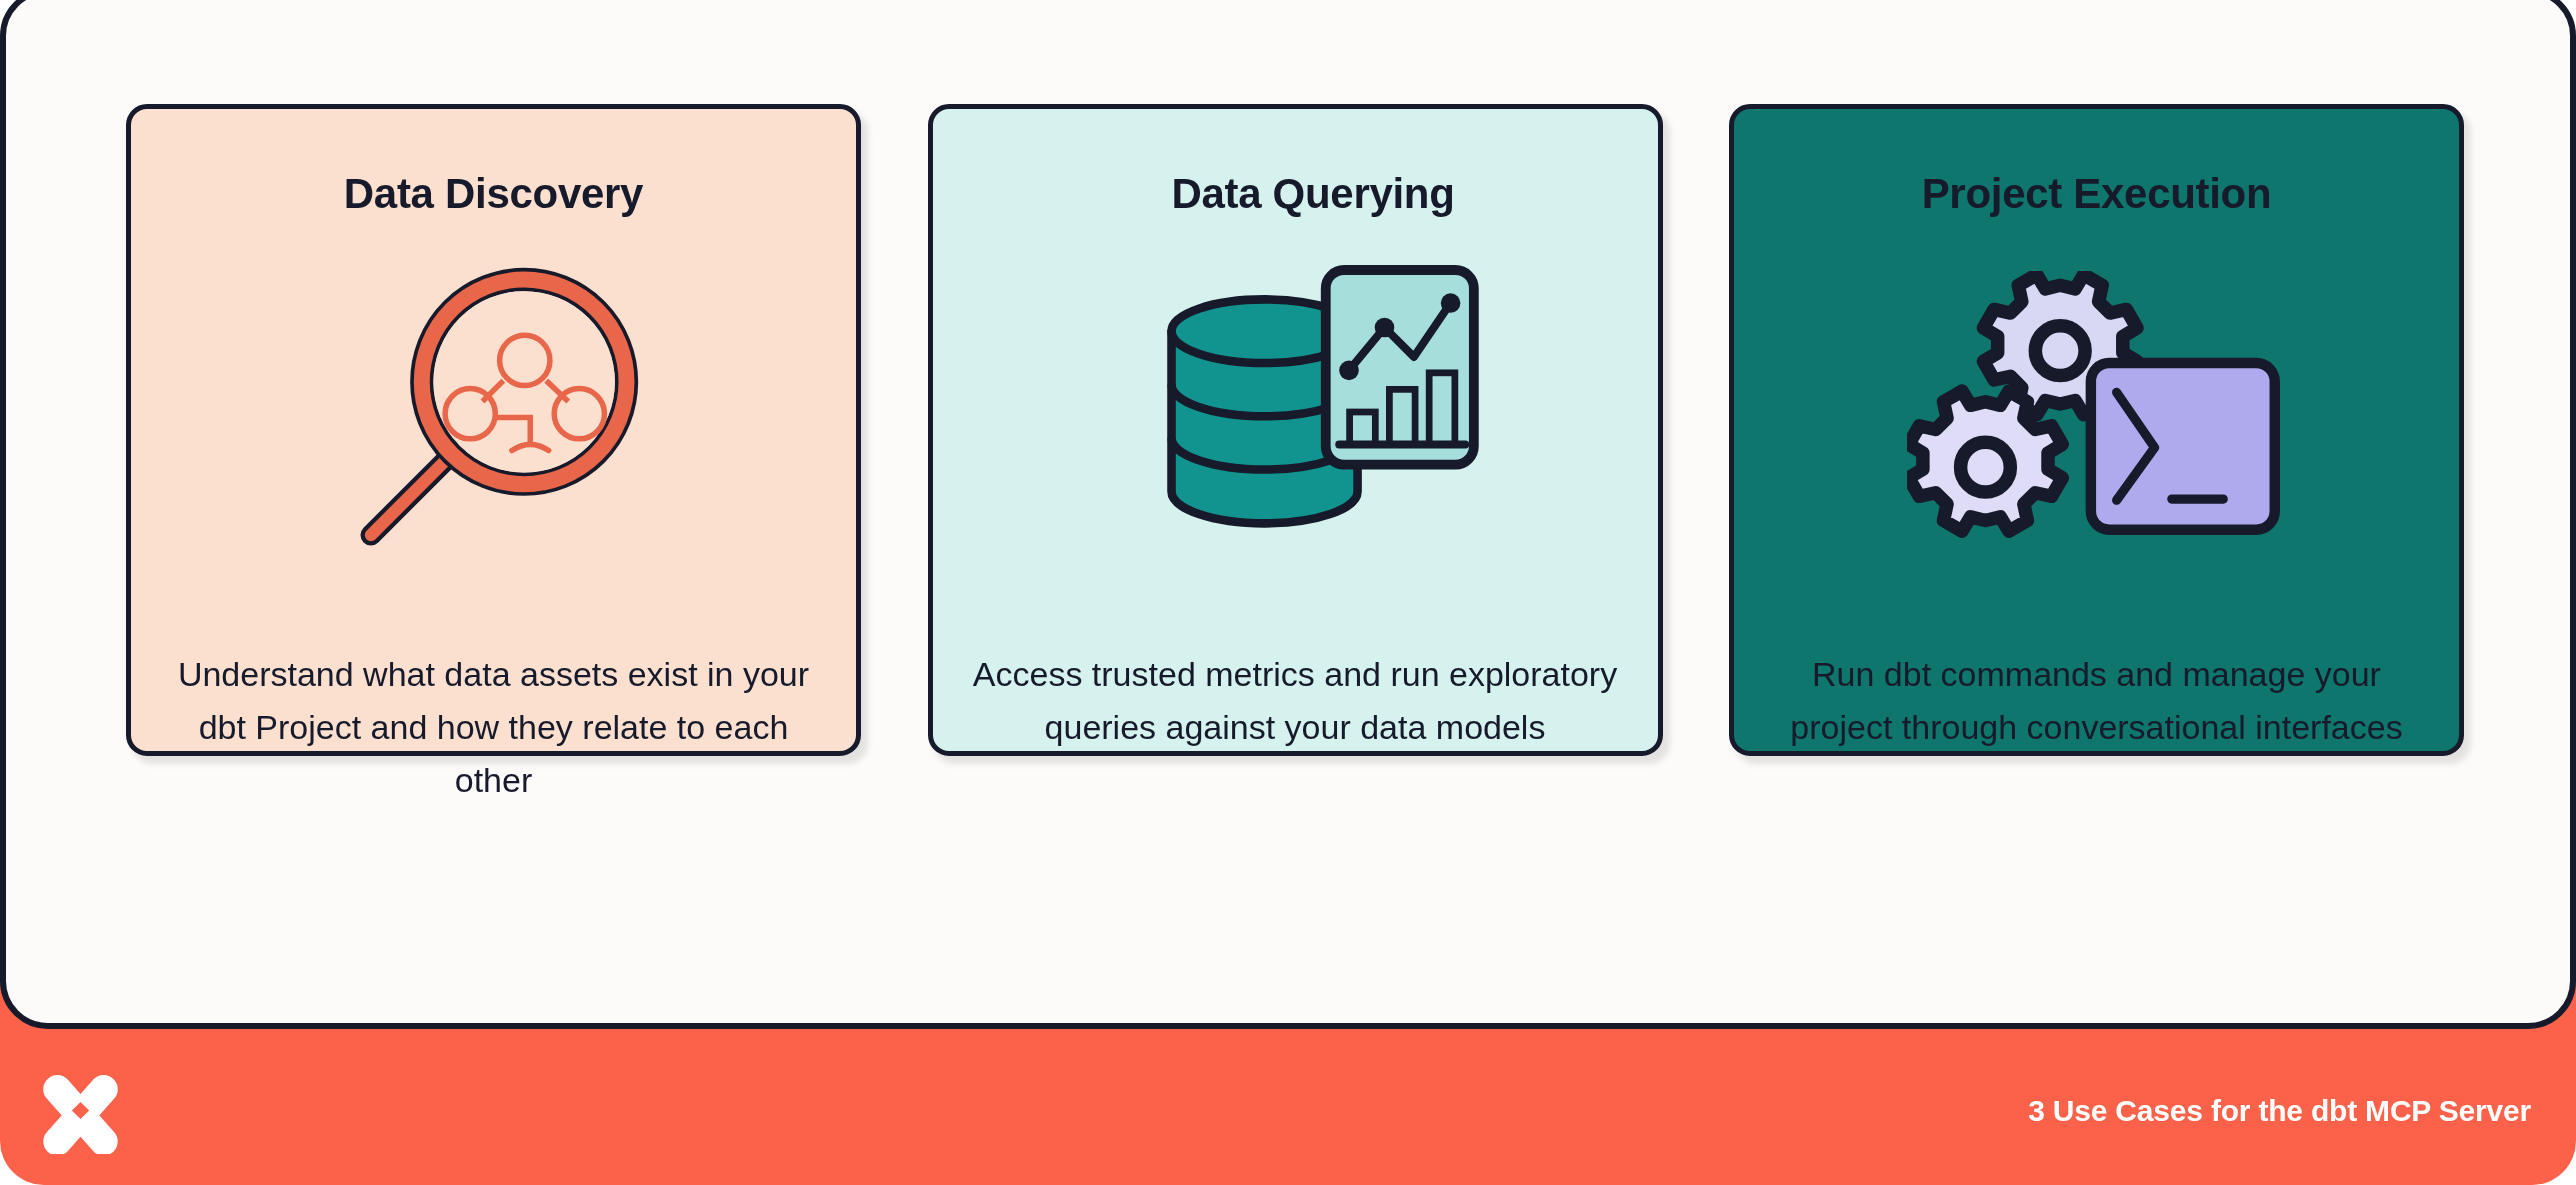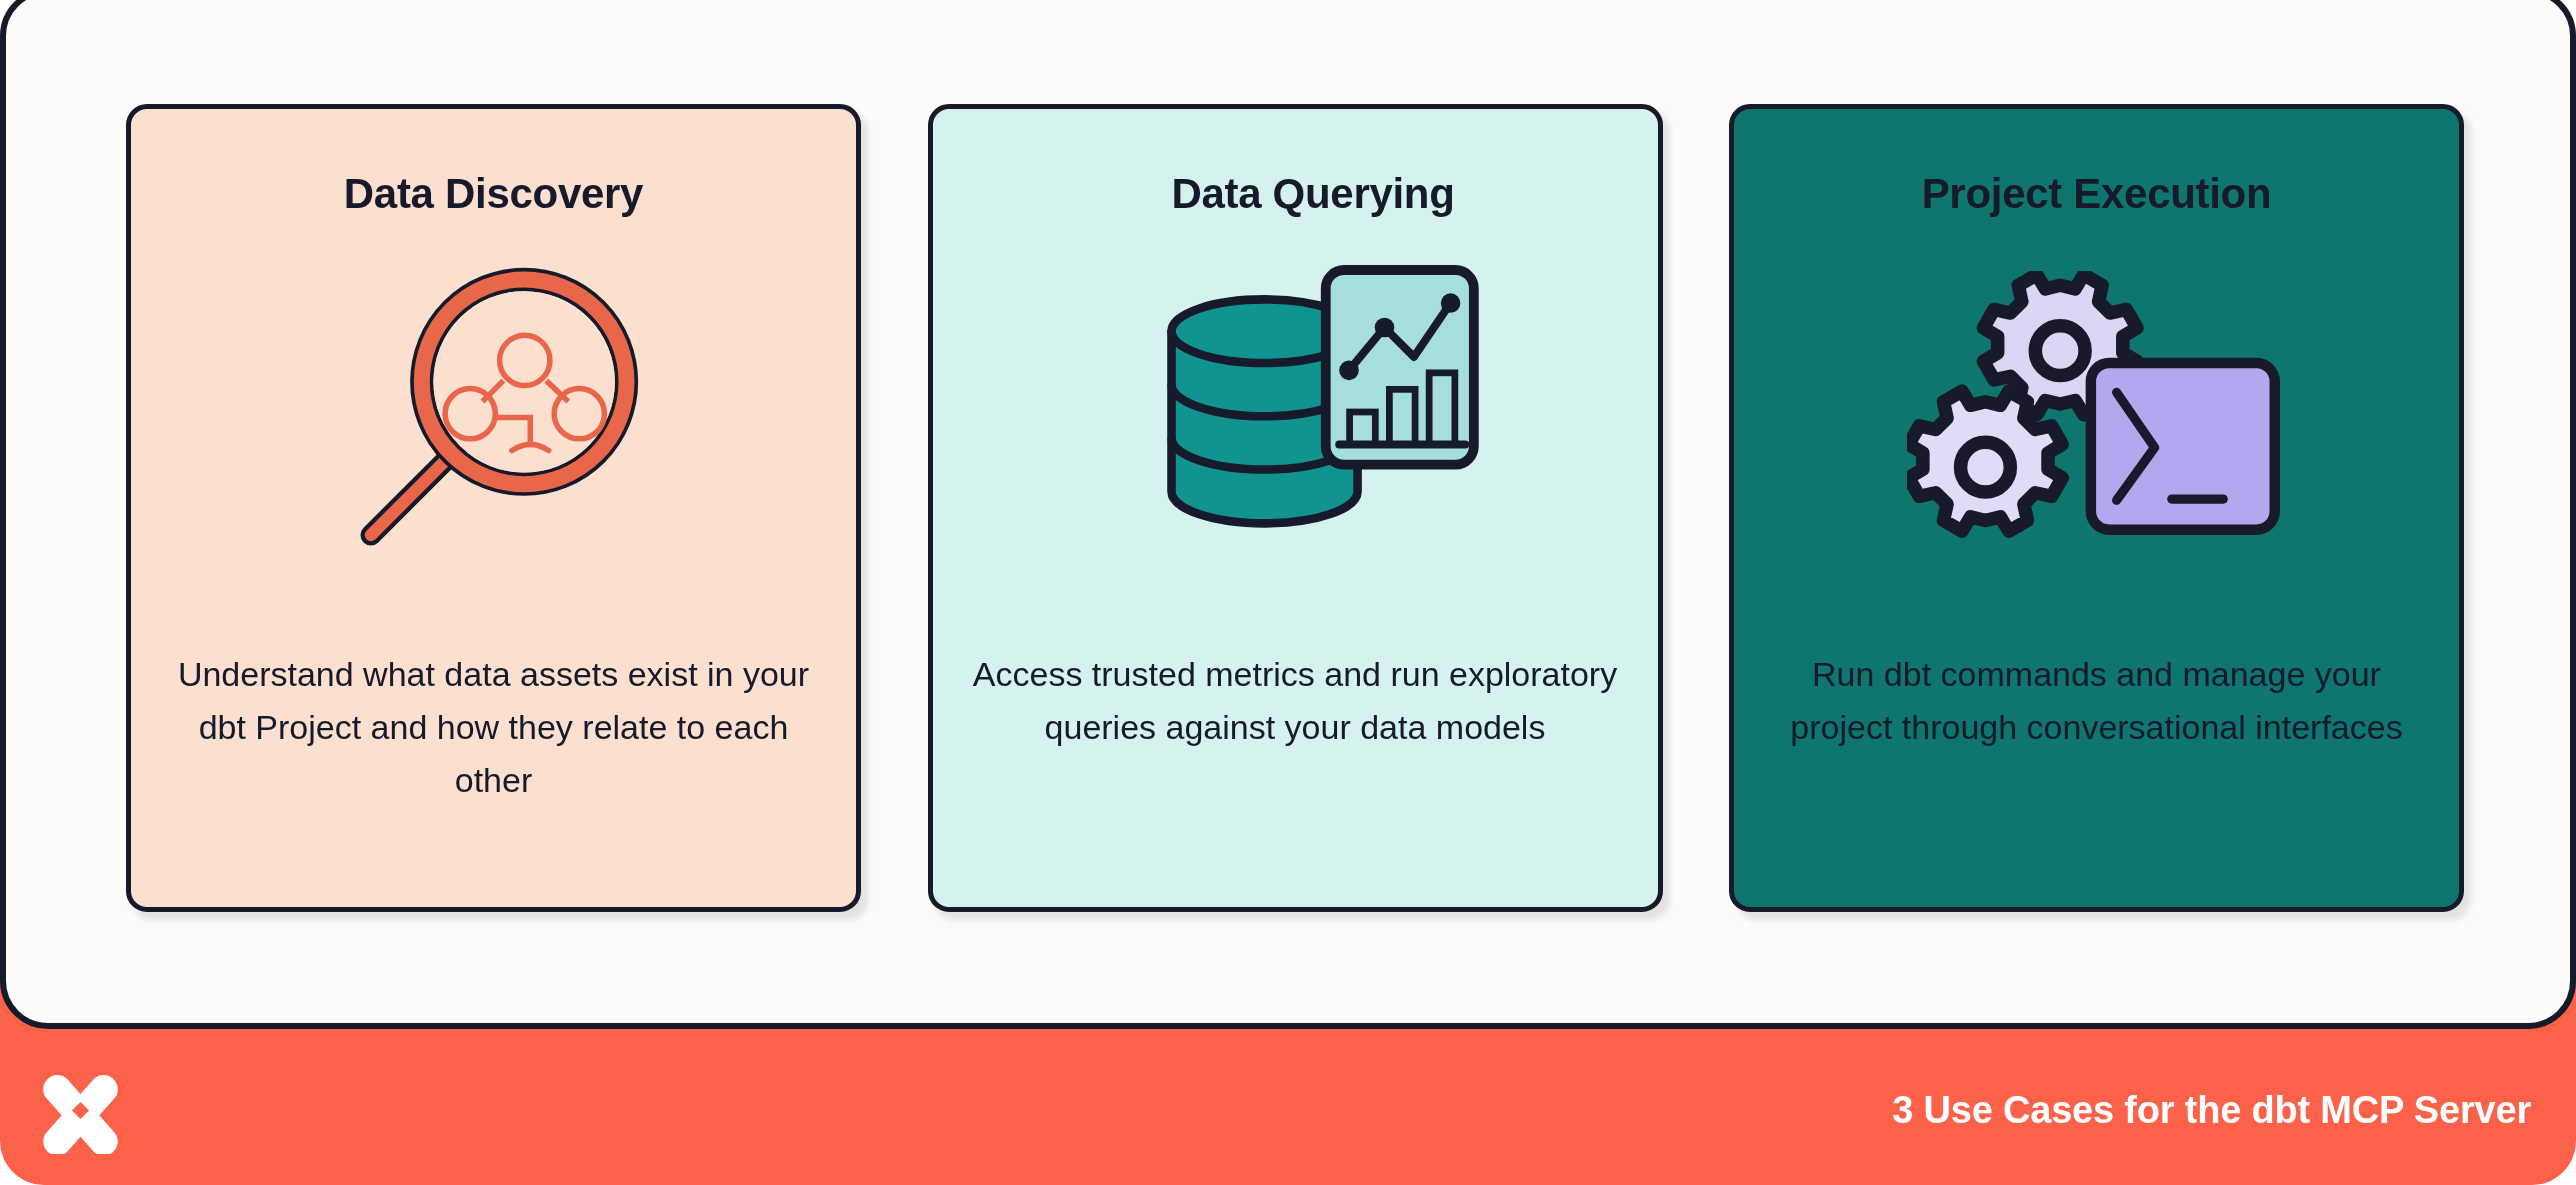--- a/index.html
+++ b/index.html
@@ -41,21 +41,21 @@
     top: 110px;
     width: 2338px;
     height: 808px;
     display: flex;
     justify-content: space-between;
     align-items: stretch;
   }
 
   .usecase-card {
     width: 735px;
-    height: 808px;
+    height: 652px;
     border: 5.5px solid #161A2B;
     border-radius: 21px;
     position: relative;
     box-shadow: 6.1px 7.3px 6.1px rgba(0,0,0,0.10);
     display: flex;
     flex-direction: column;
     align-items: center;
   }
 
   .card-discovery { background: #FBE0D0; }
@@ -100,21 +100,21 @@
     display: flex;
     align-items: center;
     justify-content: space-between;
     padding: 0 45px 0 37px;
   }
 
   #dbt-logo { width: 87px; height: 87px; display: block; }
 
   #footer-caption {
     color: #FFFFFF;
-    font-size: 38px;
+    font-size: 30px;
     font-weight: bold;
     letter-spacing: -0.2px;
     white-space: nowrap;
   }
 </style>
 </head>
 <body>
 
 <div id="backdrop"></div>
 

